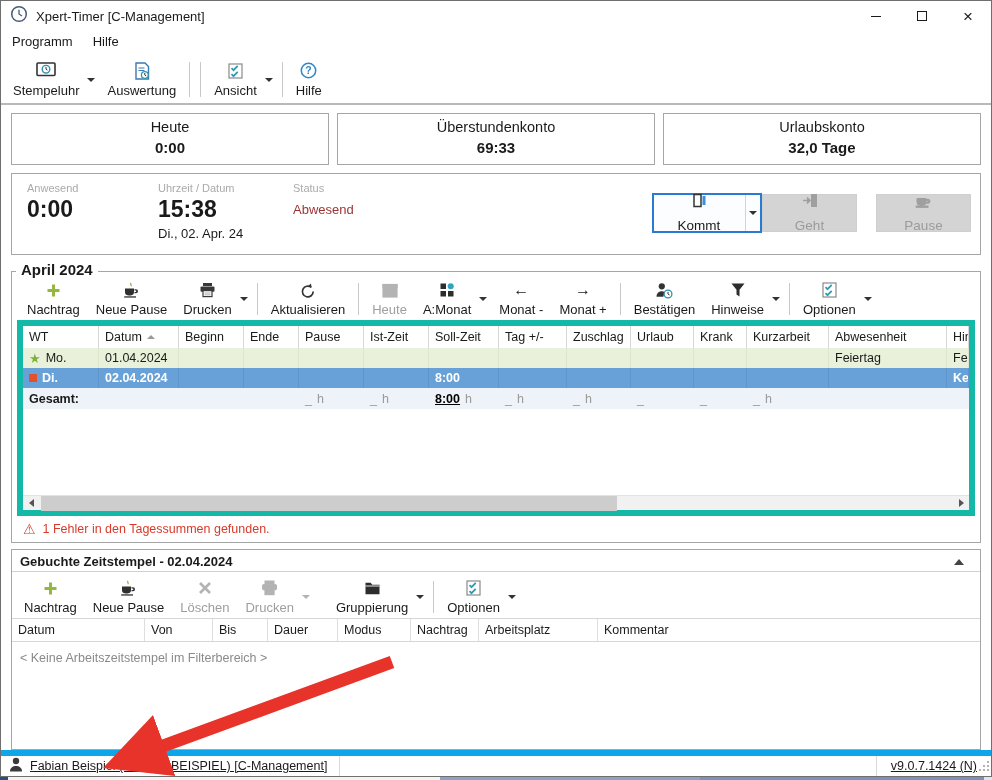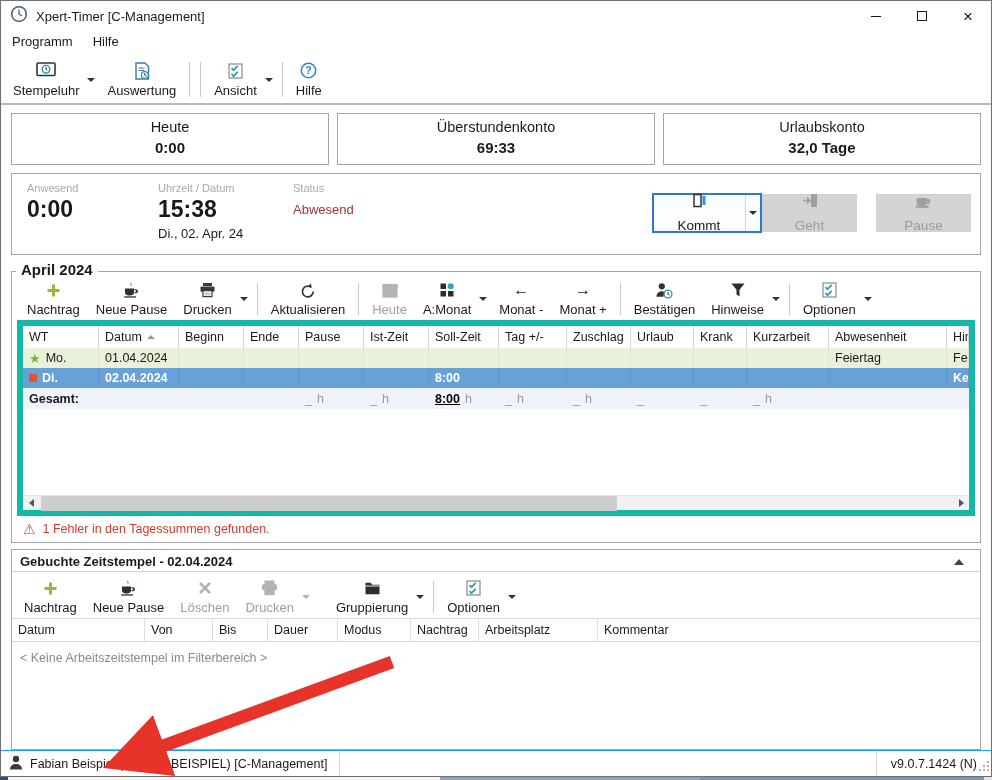--- a/index.html
+++ b/index.html
@@ -113,22 +113,22 @@
                   border-right:5px solid transparent; border-bottom:6px solid #444; margin-right:8px; }
   .s-headrow { display:flex; height:24px; border-top:1px solid #d6d6d6; border-bottom:1px solid #d6d6d6;
                font-size:12.5px; align-items:stretch; }
   .s-cell { flex:none; display:flex; align-items:center; padding:0 6px; border-right:1px solid #dedede;
             overflow:hidden; white-space:nowrap; }
   .s0{width:133px}.s1{width:68px}.s2{width:55px}.s3{width:70px}.s4{width:73px}.s5{width:68px}
   .s6{width:119px}.s7{flex:1; border-right:none;}
   .empty-msg { color:#8a8a8a; font-size:12.5px; padding:9px 8px; }
 
   
-  .statusbar { margin-top:auto; border-top:1px solid #0ea5e9; height:26px; display:flex;
-               align-items:flex-end; font-size:12.5px; flex:none; }
+  .statusbar { margin-top:auto; border-top:6px solid #0ea5e9; height:26px; display:flex;
+               align-items:flex-end; font-size:12.5px; flex:none;text-decoration:underline; }
   .sb-user { display:flex; align-items:center; gap:7px; padding:0 12px 0 8px; height:100%;
              border-right:1px solid #d9d9d9; }
   .sb-space { flex:1; }
   .sb-ver { border-left:1px solid #d9d9d9; height:100%; display:flex; align-items:center; padding:0 14px; }
   .grip { position:absolute; right:2px; bottom:5px; width:10px; height:10px; }
   .grip i { position:absolute; width:2px; height:2px; background:#b2b2b2; }
 
   
   .arrow-overlay { position:absolute; inset:0; z-index:60; pointer-events:none; }
   .taskbar-sliver { position:absolute; left:0; right:0; bottom:0; height:3px;

